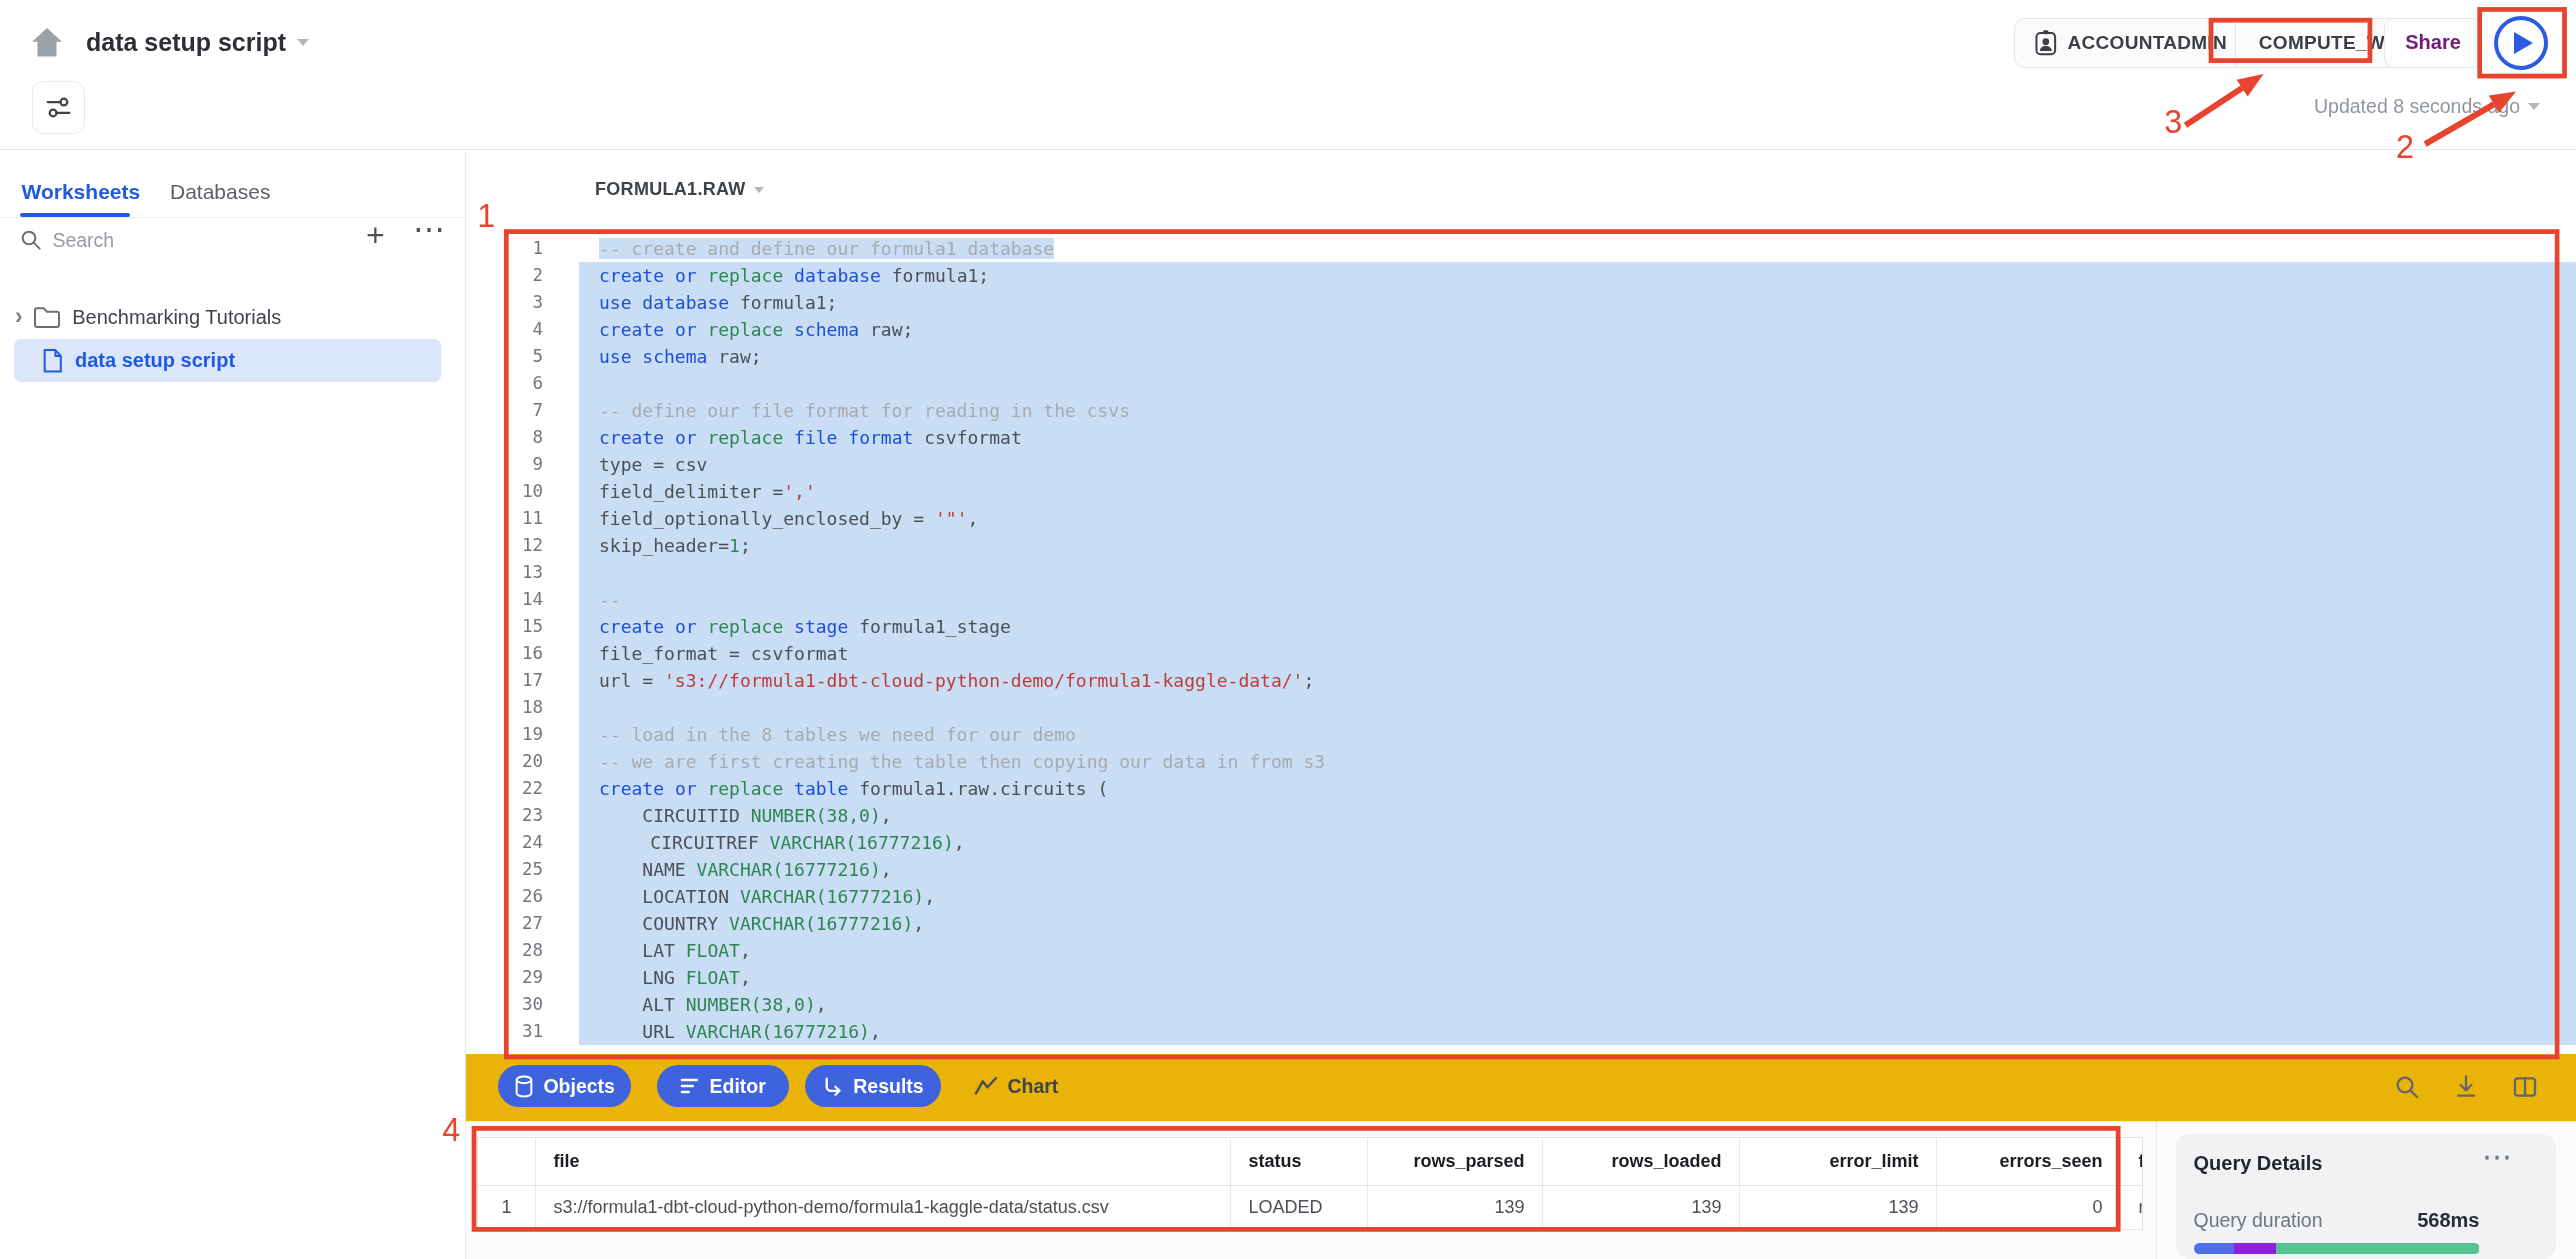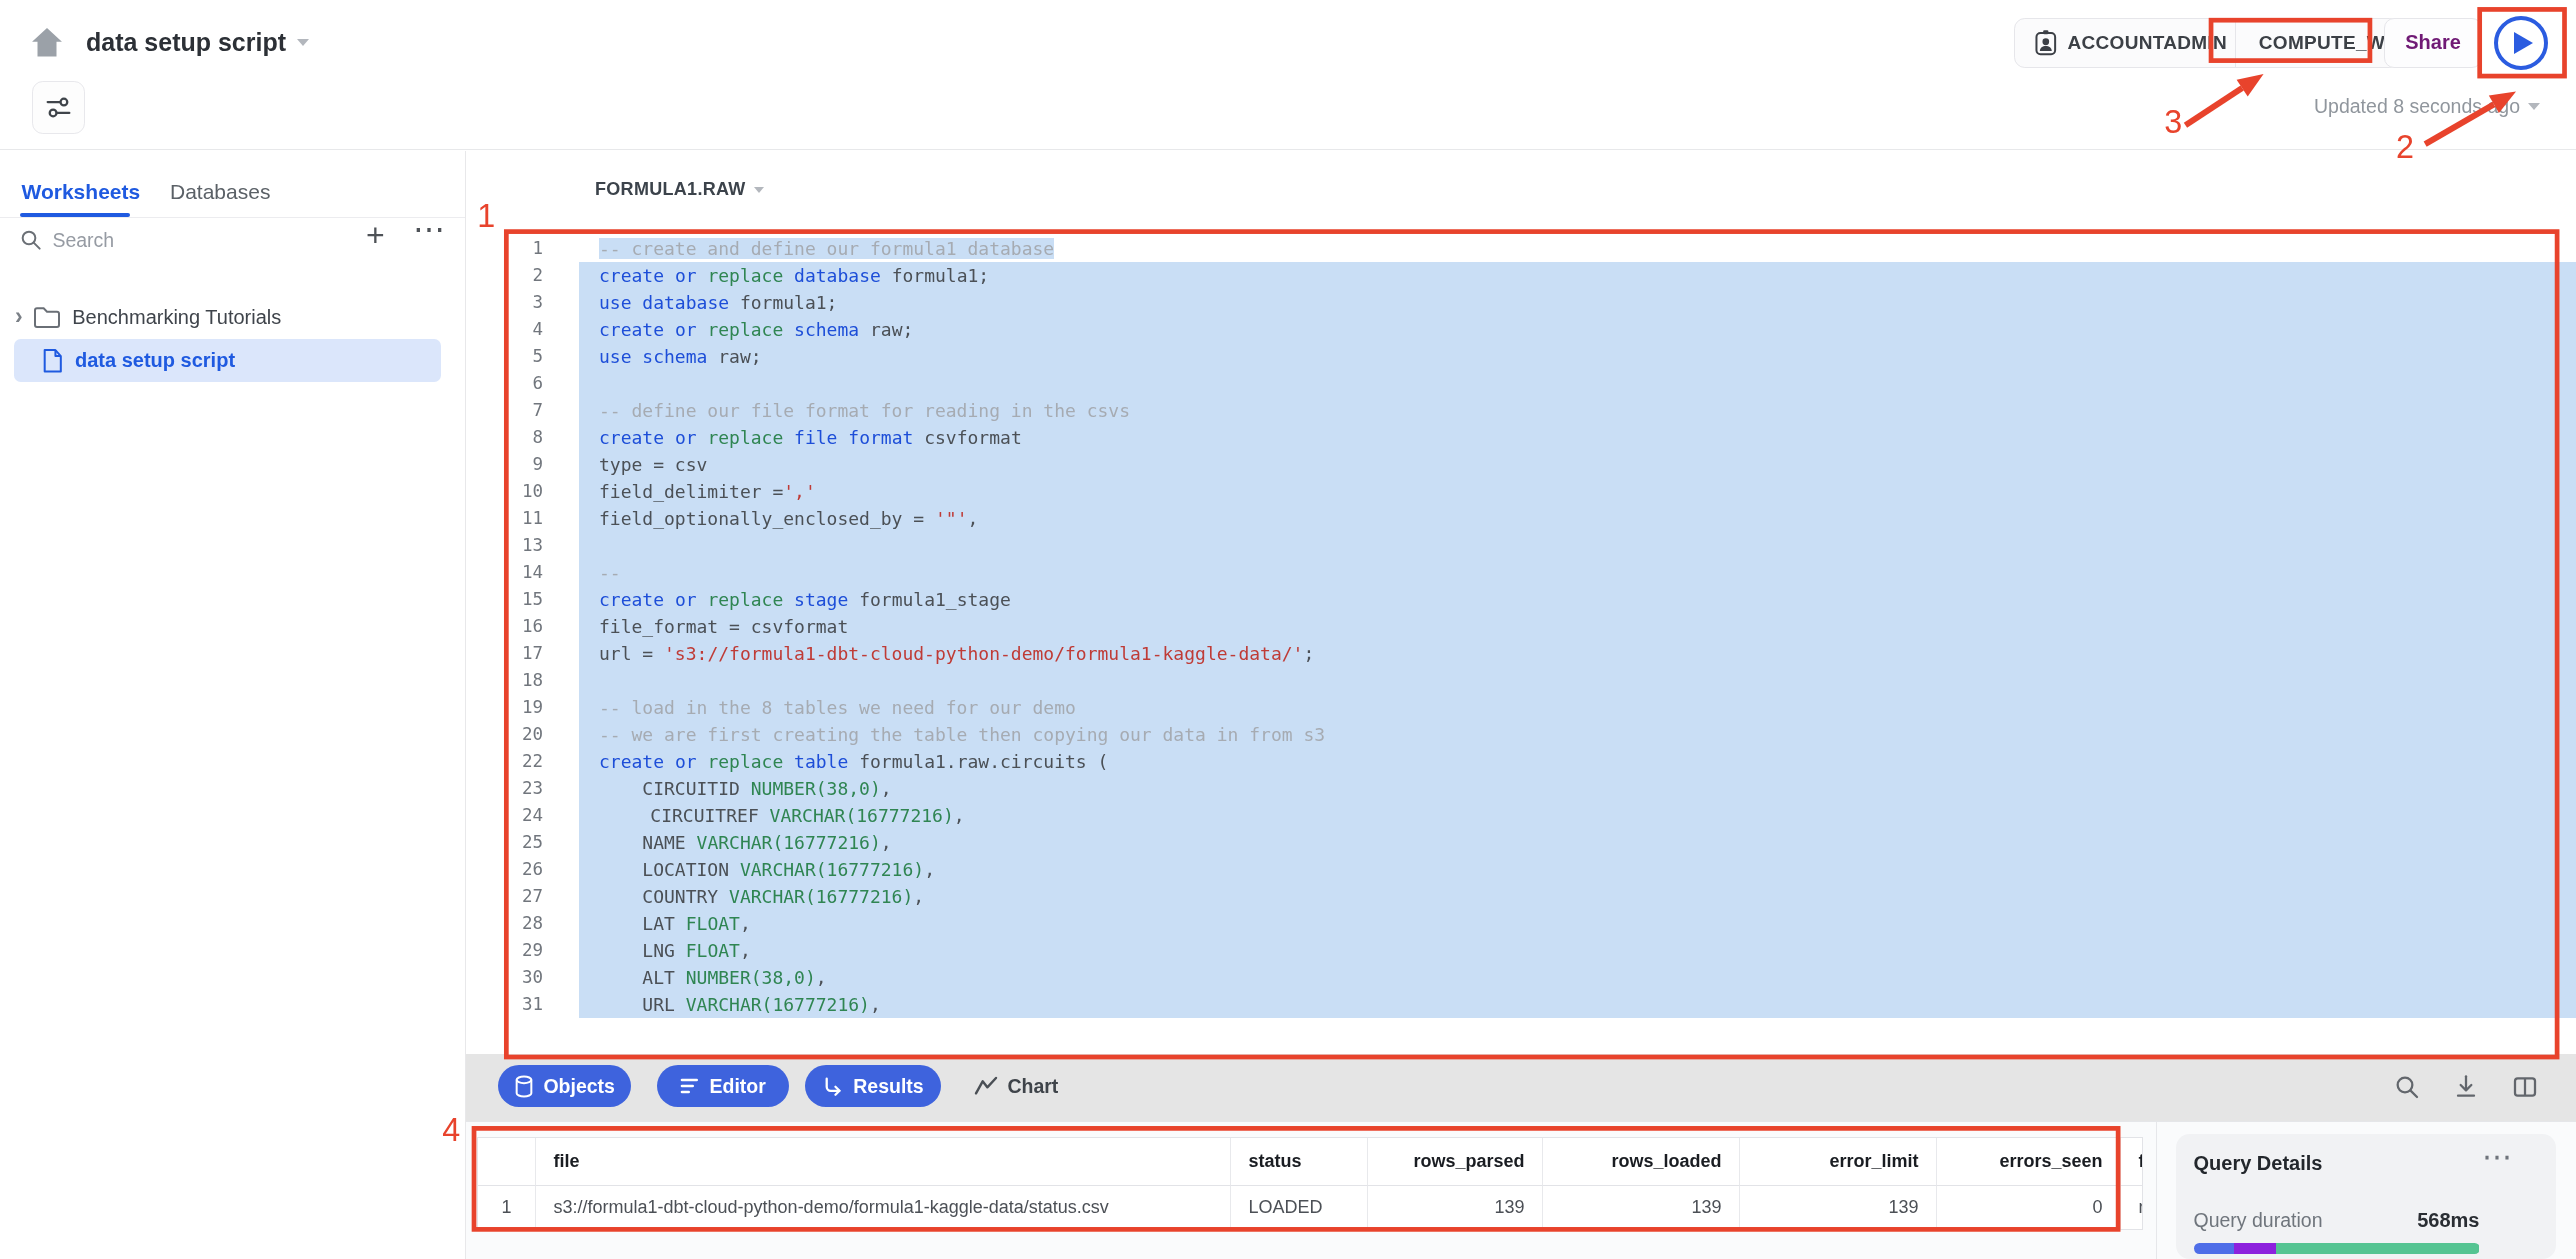--- a/index.html
+++ b/index.html
@@ -55,21 +55,21 @@
   .cl{display:flex;height:27px;line-height:27px;font-family:"DejaVu Sans Mono",monospace;font-size:18px;white-space:pre;}
   .cl .ln{width:101px;box-sizing:border-box;padding-right:24px;text-align:right;color:#71767d;font-size:17.5px;flex:none;}
   .cl .gap{width:12px;flex:none;background:#fff;}
   .cl .code{flex:1;padding-left:20px;}
   .cl .code.selfull{background:#c9def5;}
   .seltext{background:#c9def5;}
   .tk-c{color:#a6abb2;} .tk-k{color:#1d4ed8;} .tk-g{color:#2f8552;}
   .tk-s{color:#bf3b36;} .tk-d{color:#4b5056;}
 
   
-  #toolbar{left:466px;top:1054px;width:2110px;height:67px;background:#e5e5e5;border-bottom:1.3px solid #e5e6e9;}
+  #toolbar{left:466px;top:1054px;width:2110px;height:67px;background:#eab308;border-bottom:1.3px solid #e5e6e9;}
   .pill-btn{position:absolute;top:11.4px;height:42px;border-radius:21px;background:#3e63dd;color:#fff;display:flex;align-items:center;justify-content:center;gap:9.4px;font-size:19.5px;font-weight:700;cursor:pointer;}
   #btn-objects{left:32px;width:133px;}
   #btn-editor{left:191px;width:132px;}
   #btn-results{left:339px;width:136px;}
   #chart-toggle{position:absolute;left:508px;top:11.4px;height:42px;display:flex;align-items:center;gap:9.4px;font-size:19.5px;font-weight:700;color:#3f444a;cursor:pointer;}
   .tool-icon{position:absolute;top:19px;width:28px;height:28px;cursor:pointer;}
   #icon-search-res{left:1927px;} #icon-download{left:1986px;} #icon-columns{left:2045px;}
 
   
   #results-bg{left:466px;top:1122px;width:2110px;height:137px;background:#fafbfc;}
@@ -194,20 +194,21 @@
       <div class="cl"><span class="ln">2</span><span class="gap"></span><span class="code selfull" style="white-space: pre;"><span class="tk-k">create</span><span class="tk-d"> </span><span class="tk-k">or</span><span class="tk-d"> </span><span class="tk-g">replace</span><span class="tk-d"> </span><span class="tk-k">database</span><span class="tk-d"> formula1;</span></span></div>
       <div class="cl"><span class="ln">3</span><span class="gap"></span><span class="code selfull" style="white-space: pre;"><span class="tk-k">use</span><span class="tk-d"> </span><span class="tk-k">database</span><span class="tk-d"> formula1;</span></span></div>
       <div class="cl"><span class="ln">4</span><span class="gap"></span><span class="code selfull" style="white-space: pre;"><span class="tk-k">create</span><span class="tk-d"> </span><span class="tk-k">or</span><span class="tk-d"> </span><span class="tk-g">replace</span><span class="tk-d"> </span><span class="tk-k">schema</span><span class="tk-d"> raw;</span></span></div>
       <div class="cl"><span class="ln">5</span><span class="gap"></span><span class="code selfull" style="white-space: pre;"><span class="tk-k">use</span><span class="tk-d"> </span><span class="tk-k">schema</span><span class="tk-d"> raw;</span></span></div>
       <div class="cl"><span class="ln">6</span><span class="gap"></span><span class="code selfull" style="white-space: pre;"></span></div>
       <div class="cl"><span class="ln">7</span><span class="gap"></span><span class="code selfull" style="white-space: pre;"><span class="tk-c">-- define our file format for reading in the csvs</span></span></div>
       <div class="cl"><span class="ln">8</span><span class="gap"></span><span class="code selfull" style="white-space: pre;"><span class="tk-k">create</span><span class="tk-d"> </span><span class="tk-k">or</span><span class="tk-d"> </span><span class="tk-g">replace</span><span class="tk-d"> </span><span class="tk-k">file</span><span class="tk-d"> </span><span class="tk-k">format</span><span class="tk-d"> csvformat</span></span></div>
       <div class="cl"><span class="ln">9</span><span class="gap"></span><span class="code selfull" style="white-space: pre;"><span class="tk-d">type = csv</span></span></div>
       <div class="cl"><span class="ln">10</span><span class="gap"></span><span class="code selfull" style="white-space: pre;"><span class="tk-d">field_delimiter =</span><span class="tk-s">','</span></span></div>
       <div class="cl"><span class="ln">11</span><span class="gap"></span><span class="code selfull" style="white-space: pre;"><span class="tk-d">field_optionally_enclosed_by = </span><span class="tk-s">'"'</span><span class="tk-d">,</span></span></div>
+      <div class="cl"><span class="ln">12</span><span class="gap"></span><span class="code selfull" style="white-space: pre;"><span class="tk-d">skip_header=</span><span class="tk-g">1</span><span class="tk-d">;</span></span></div>
       <div class="cl"><span class="ln">13</span><span class="gap"></span><span class="code selfull" style="white-space: pre;"></span></div>
       <div class="cl"><span class="ln">14</span><span class="gap"></span><span class="code selfull" style="white-space: pre;"><span class="tk-c">--</span></span></div>
       <div class="cl"><span class="ln">15</span><span class="gap"></span><span class="code selfull" style="white-space: pre;"><span class="tk-k">create</span><span class="tk-d"> </span><span class="tk-k">or</span><span class="tk-d"> </span><span class="tk-g">replace</span><span class="tk-d"> </span><span class="tk-k">stage</span><span class="tk-d"> formula1_stage</span></span></div>
       <div class="cl"><span class="ln">16</span><span class="gap"></span><span class="code selfull" style="white-space: pre;"><span class="tk-d">file_format = csvformat</span></span></div>
       <div class="cl"><span class="ln">17</span><span class="gap"></span><span class="code selfull" style="white-space: pre;"><span class="tk-d">url = </span><span class="tk-s">'s3://formula1-dbt-cloud-python-demo/formula1-kaggle-data/'</span><span class="tk-d">;</span></span></div>
       <div class="cl"><span class="ln">18</span><span class="gap"></span><span class="code selfull" style="white-space: pre;"></span></div>
       <div class="cl"><span class="ln">19</span><span class="gap"></span><span class="code selfull" style="white-space: pre;"><span class="tk-c">-- load in the 8 tables we need for our demo</span></span></div>
       <div class="cl"><span class="ln">20</span><span class="gap"></span><span class="code selfull" style="white-space: pre;"><span class="tk-c">-- we are first creating the table then copying our data in from s3</span></span></div>
       <div class="cl"><span class="ln">22</span><span class="gap"></span><span class="code selfull" style="white-space: pre;"><span class="tk-k">create</span><span class="tk-d"> </span><span class="tk-k">or</span><span class="tk-d"> </span><span class="tk-g">replace</span><span class="tk-d"> </span><span class="tk-k">table</span><span class="tk-d"> formula1.raw.circuits (</span></span></div>
       <div class="cl"><span class="ln">23</span><span class="gap"></span><span class="code selfull" style="white-space: pre;"><span class="tk-d">    CIRCUITID </span><span class="tk-g">NUMBER(38,0)</span><span class="tk-d">,</span></span></div>

